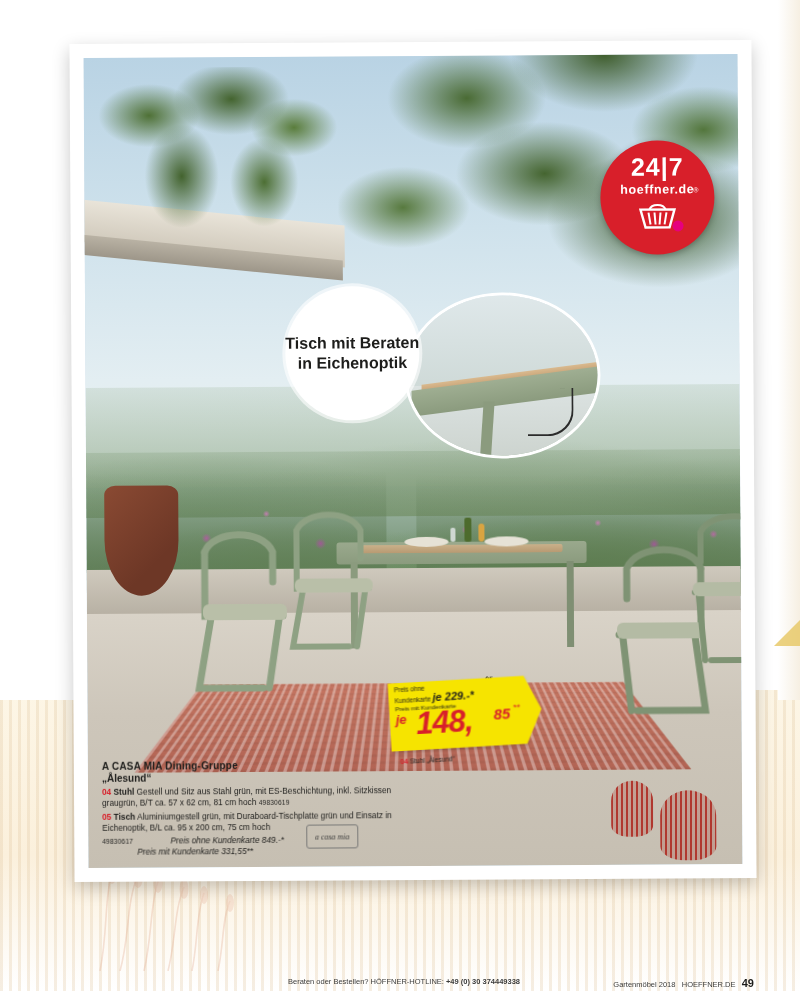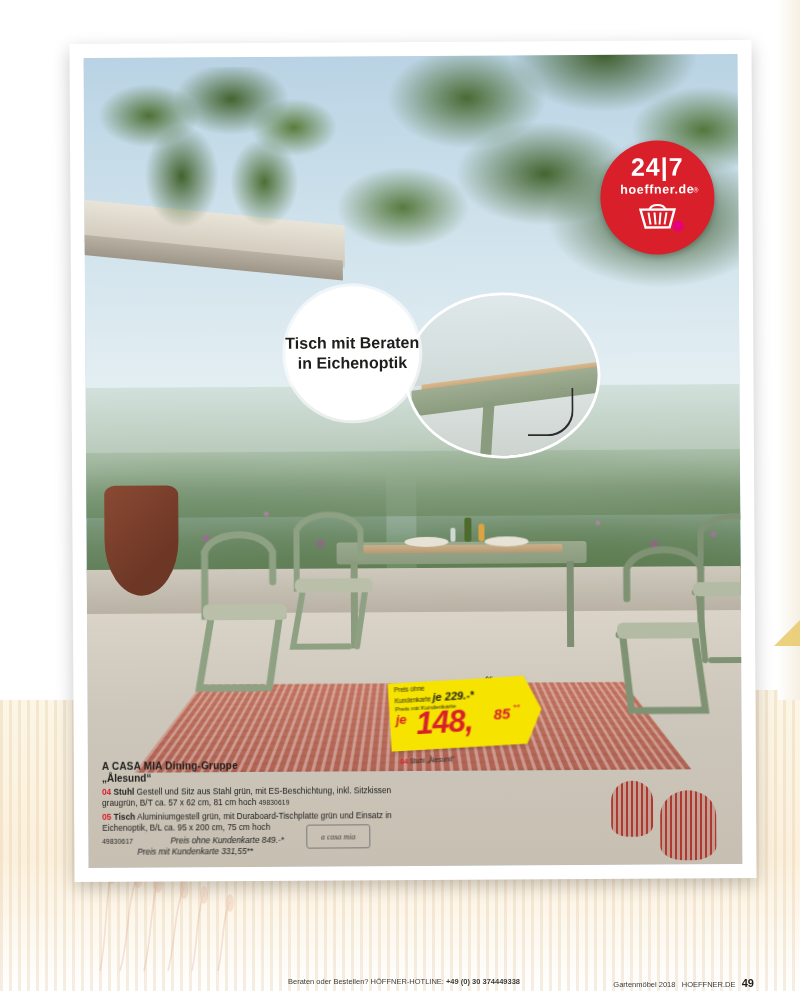--- a/index.html
+++ b/index.html
@@ -235,21 +235,21 @@
     color: #1d1d1b;
   }
   .info h3 { font-size: 10px; font-weight: 700; line-height: 1.25; letter-spacing: .2px; }
   .info .sub { font-size: 10px; font-weight: 700; }
   .info p { font-size: 8.3px; line-height: 1.3; margin-top: 3px; }
   .num { color: #d81f2a; font-weight: 700; }
   .art { font-size: 6.6px; letter-spacing: .2px; }
   .ital { font-style: italic; padding-left: 35px; }
   .brandmark {
     position: absolute; left: 204px; bottom: 8px;
-    width: 64px; height: 24px;
+    width: 52px; height: 24px;
     border: 1px solid #7a7a78;
     border-radius: 3px;
     display:flex; align-items:center; justify-content:center;
     font-family: "Liberation Serif", serif;
     font-size: 8px; font-style: italic; color: #3c3c3b;
   }
   
   .pricetag {
     position: absolute; left: 302px; bottom: 118px;
     width: 136px; height: 68px;

